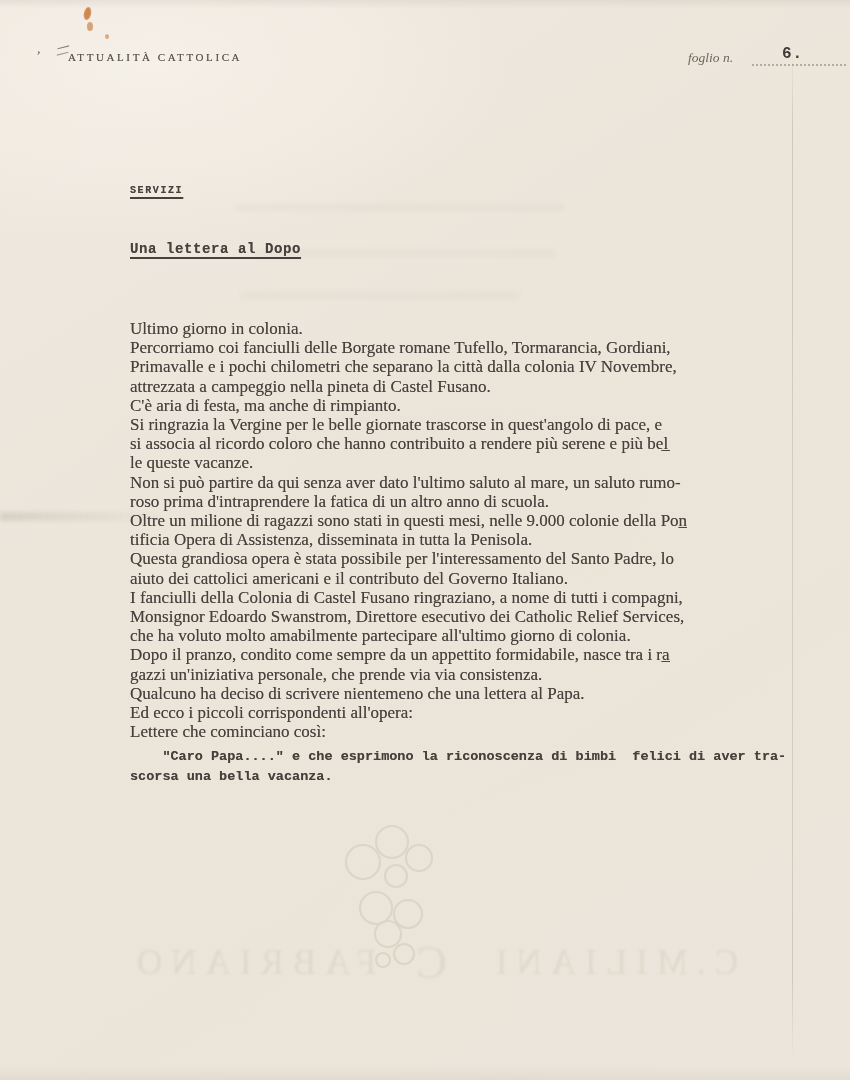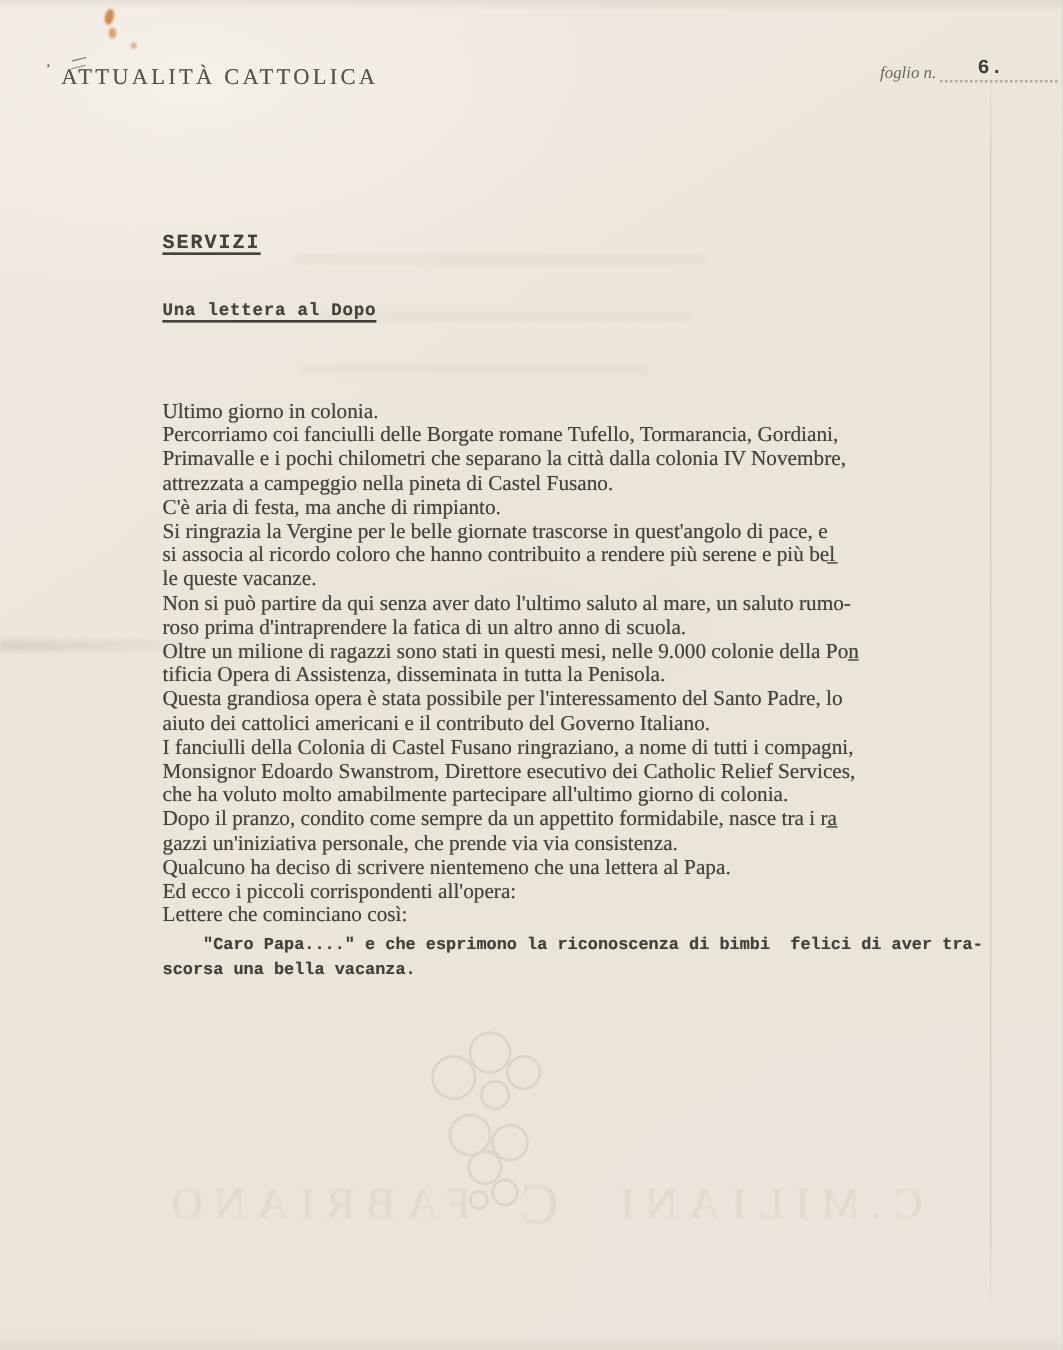--- a/index.html
+++ b/index.html
@@ -43,38 +43,38 @@
   .rust-3 { left: 105px; top: 34px; width: 4px; height: 5px; opacity: 0.5; }
   .pencil-squiggle { position: absolute; left: 57px; top: 47px; width: 12px; height: 5px;
     border-top: 1.5px solid rgba(70,65,58,0.65);
     border-bottom: 1.5px solid rgba(70,65,58,0.5);
     transform: rotate(-14deg) skewX(-20deg); }
   .corner-tick { position: absolute; left: 36px; top: 48px;
     font-family: "Liberation Serif", serif; font-size: 13px; color: #5c574f;
     transform: rotate(8deg); }
 
   
-  .masthead { position: absolute; left: 49px; top: 51px;
+  .masthead { position: absolute; left: 68px; top: 51px;
     font-family: "Liberation Serif", "DejaVu Serif", serif;
-    font-size: 18px; letter-spacing: 2.6px; color: #58534b;
+    font-size: 11px; letter-spacing: 2.6px; color: #58534b;
     text-shadow: 0 0 0.5px rgba(88,83,75,0.6); }
   .folio { position: absolute; left: 688px; top: 48px; width: 158px; height: 22px; }
-  .folio-label { position: absolute; left: 16px; top: 2px;
+  .folio-label { position: absolute; left: 0; top: 2px;
     font-family: "Liberation Serif", "DejaVu Serif", serif;
     font-style: italic; font-size: 13.5px; color: #6b665c; }
   .folio-dots { position: absolute; left: 64px; top: 0; width: 94px; height: 16px;
     border-bottom: 2px dotted rgba(130,122,108,0.55); }
   .folio-number { position: absolute; left: 30px; top: -3px;
     font-family: "Liberation Mono", monospace; font-weight: bold;
     font-size: 16px; color: #3e3a35; letter-spacing: 1px; }
 
   
   .tw { text-shadow: 0 0 0.6px rgba(64,60,54,0.55); }
   .section-title { position: absolute; left: 130px; top: 185px;
-    font-size: 16px; font-weight: bold; letter-spacing: 1.6px;
+    font-size: 10px; font-weight: bold; letter-spacing: 1.6px;
     text-decoration: underline; text-underline-offset: 4px;
     -webkit-text-decoration: underline; text-decoration-thickness: 1.5px; }
   .article-title { position: absolute; left: 130px; top: 241px;
     font-size: 14px; font-weight: bold; letter-spacing: 0.6px;
     text-decoration: underline; text-underline-offset: 4px;
     text-decoration-thickness: 1.5px; padding-right: 10px; }
   .body-text { position: absolute; left: 130px; top: 319px; width: 700px;
     font-size: 17px; line-height: 19.2px; white-space: pre-wrap;
     letter-spacing: 0; color: #45413c; font-family: Liberation Serif, serif; }
   .quote-text { position: absolute; left: 130px; top: 747px; width: 700px;

